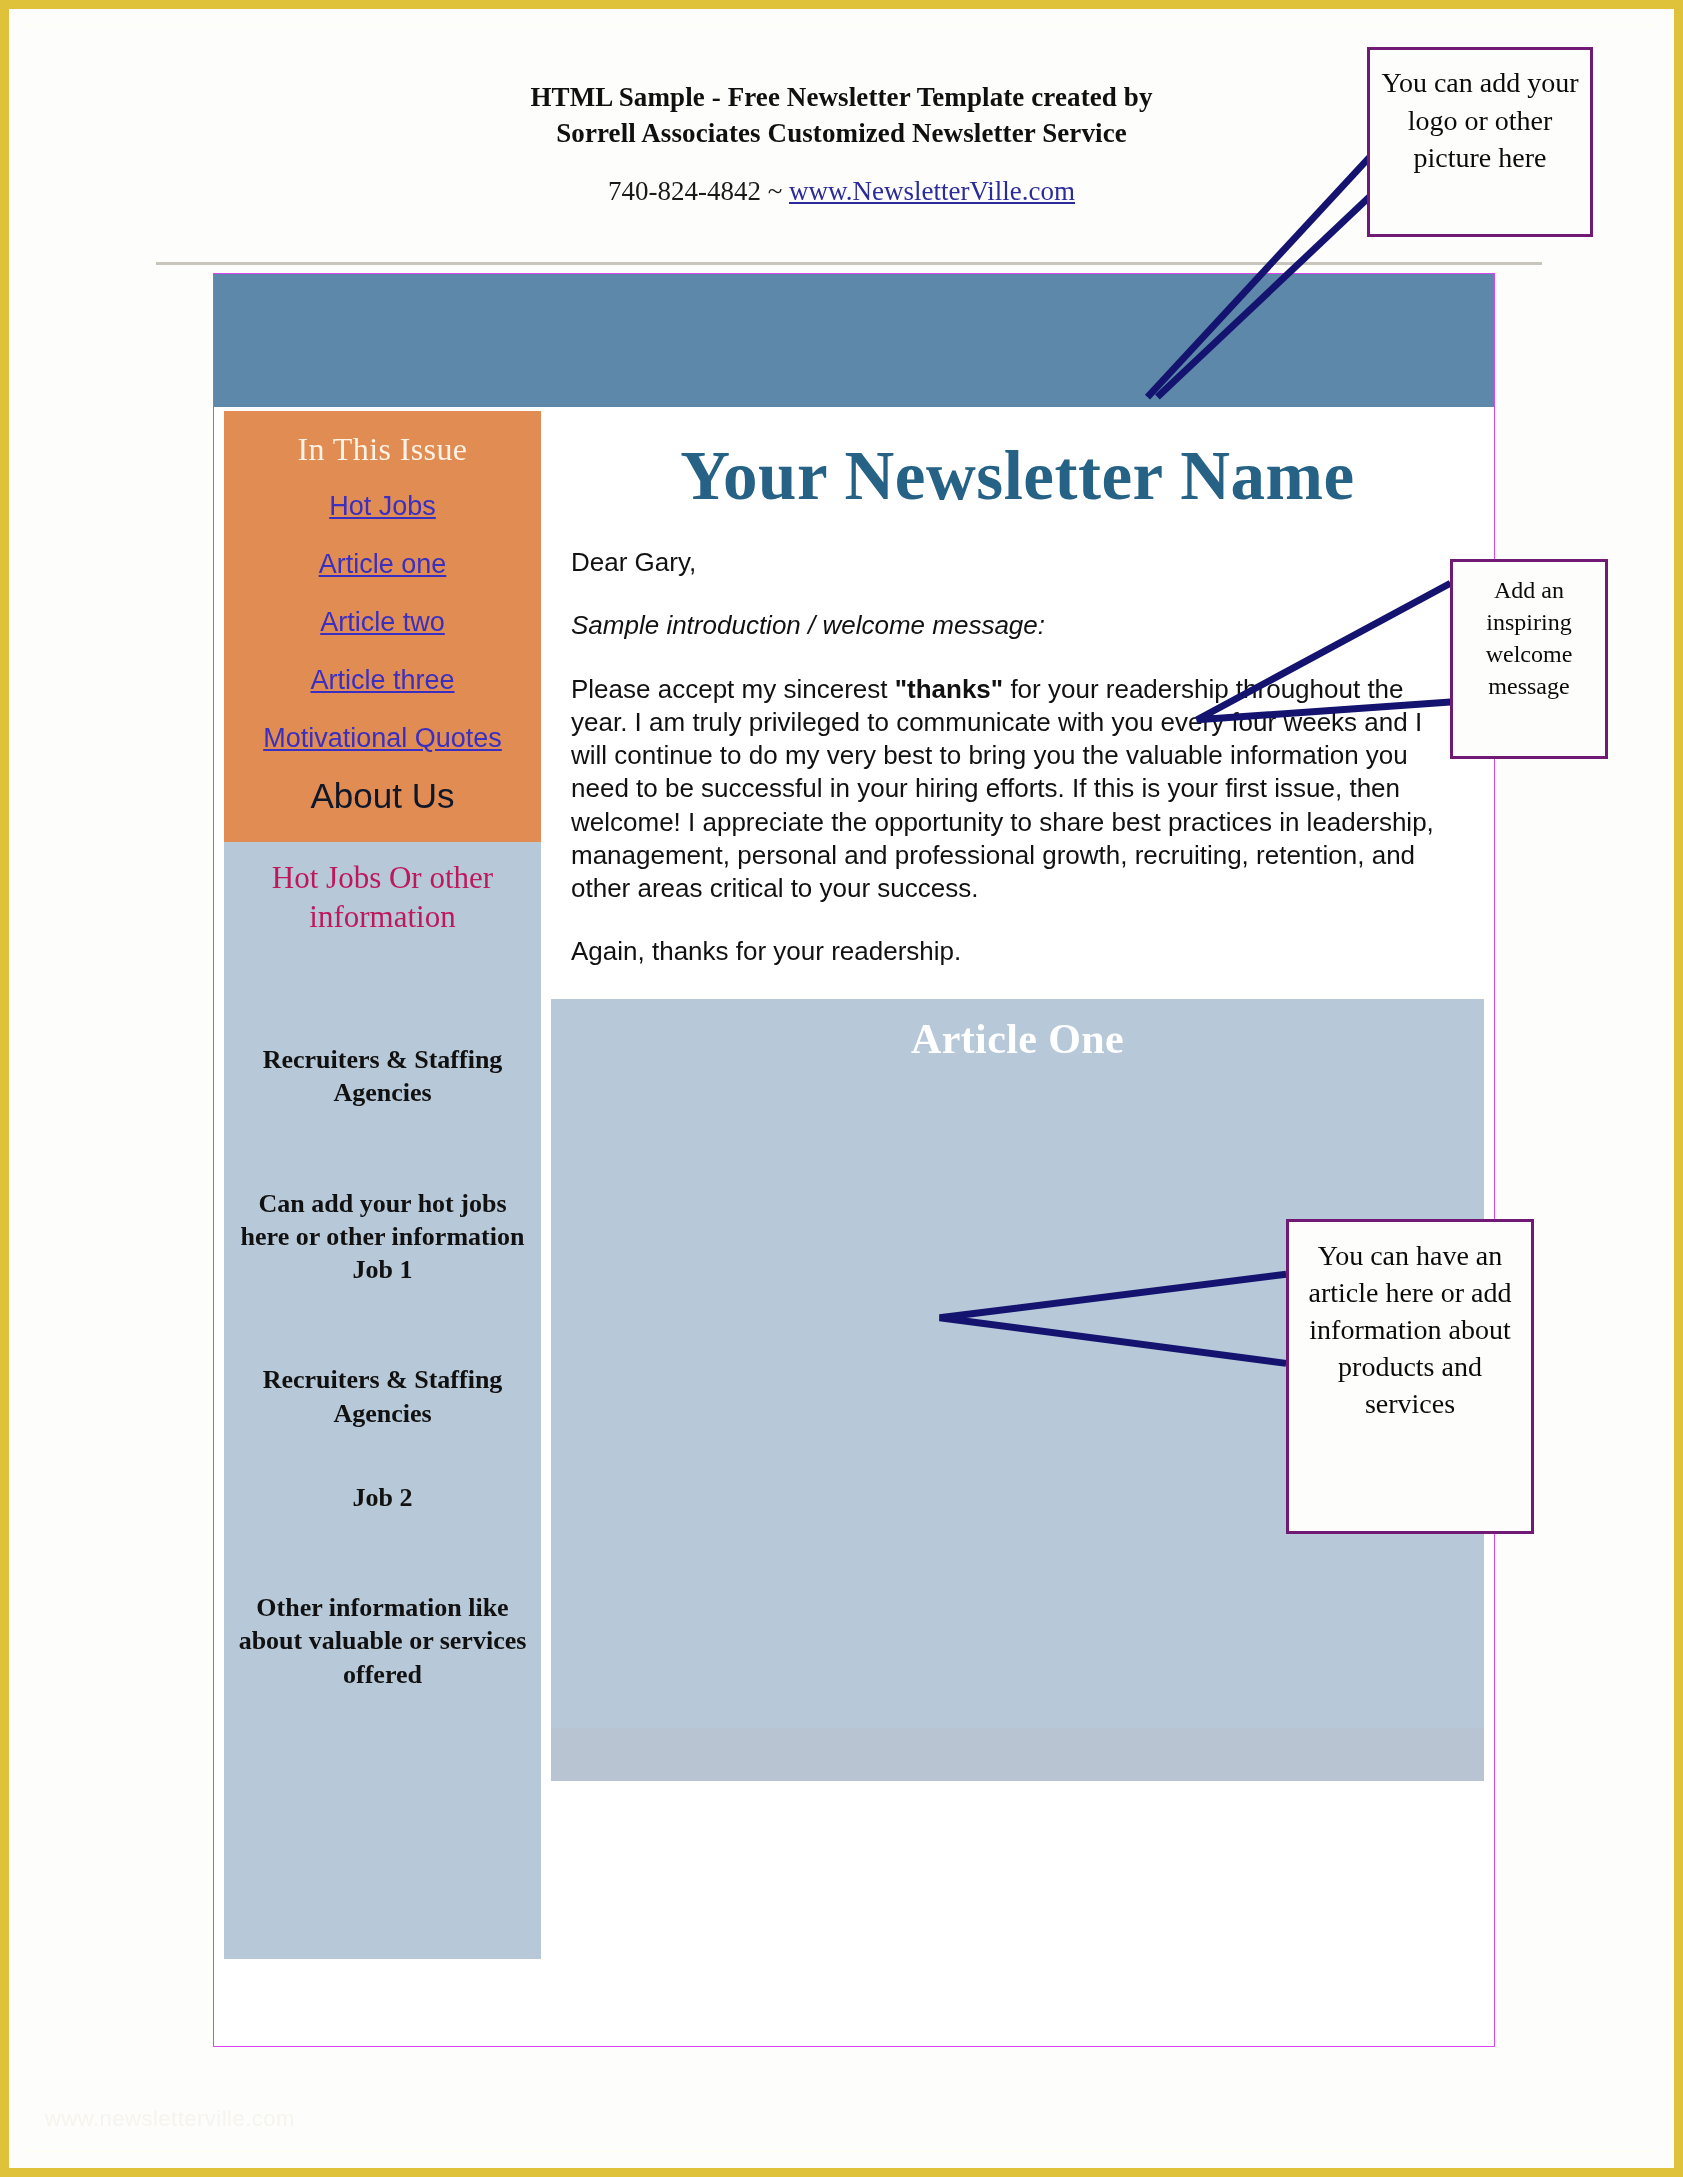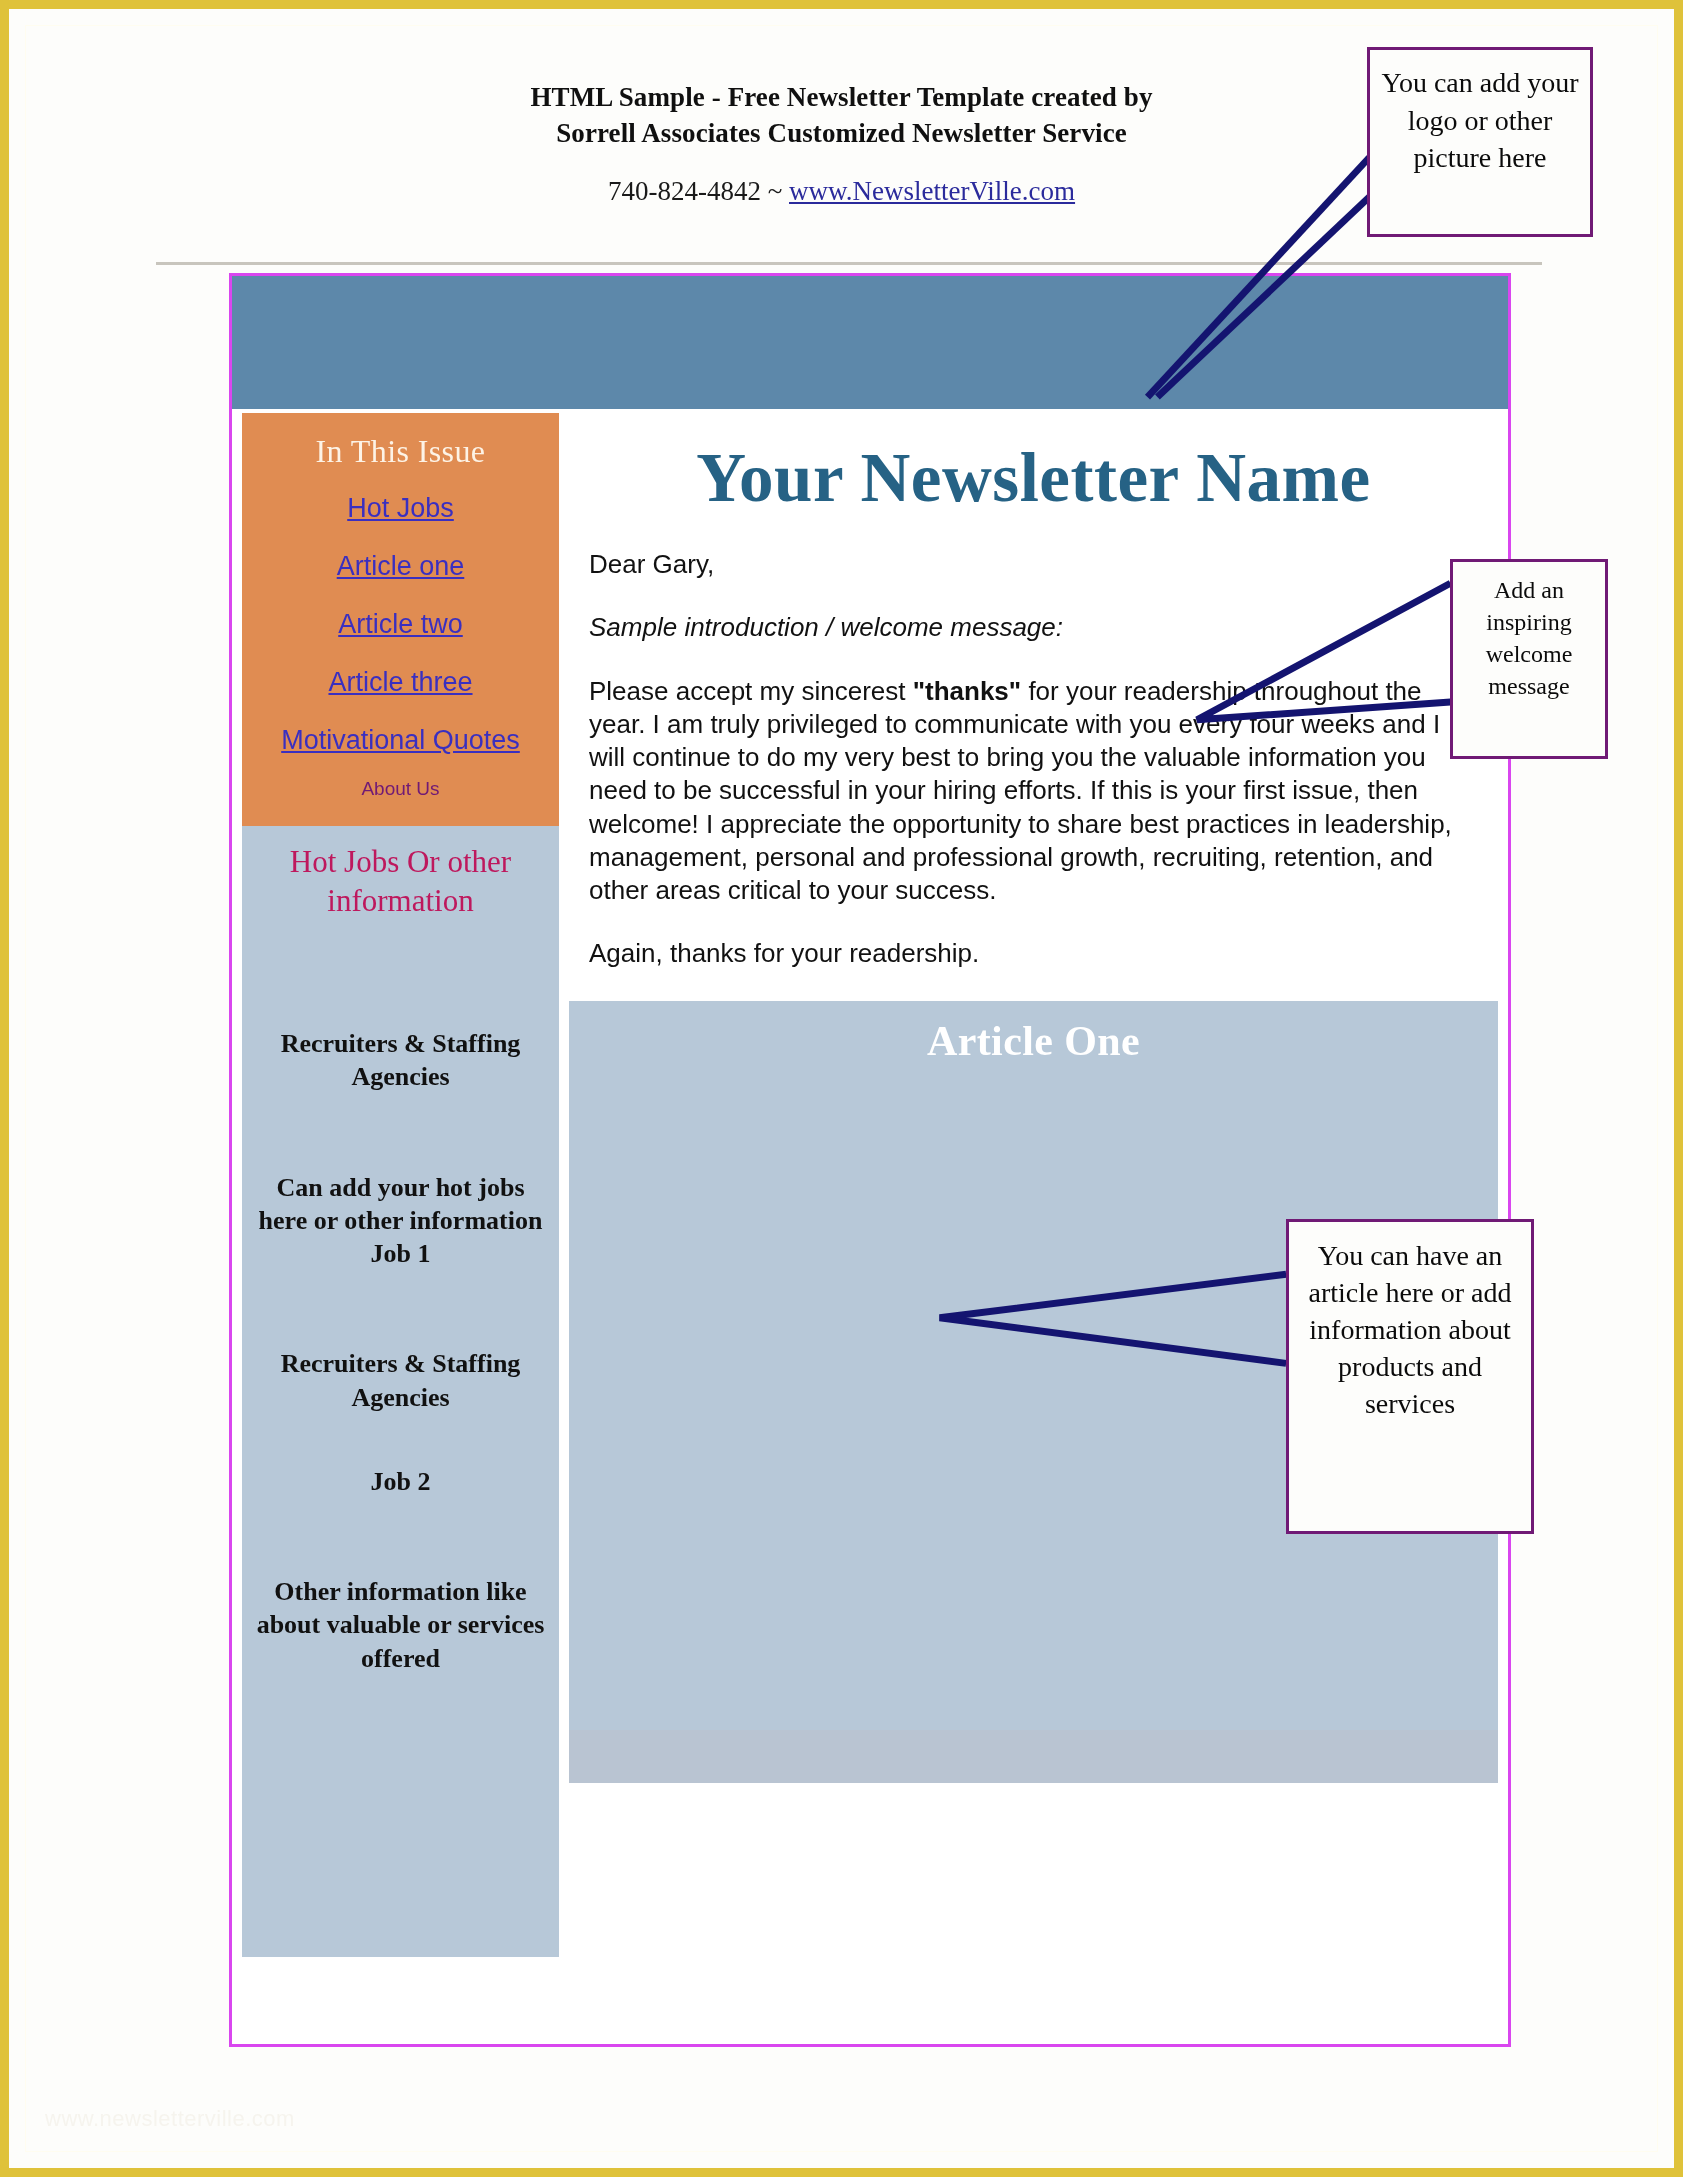--- a/index.html
+++ b/index.html
@@ -50,23 +50,22 @@
 
   
   #header-rule{
     position:absolute; left:147px; top:253px; width:1386px; height:3px;
     background:#c8c5bd;
   }
 
   
   #newsletter{
     position:absolute; left:204px; top:264px; width:1282px; height:1774px;
-    border:3px solid #d946ef;
+    border:1px solid #d946ef;
     background:#ffffff;
-    margin-left:16px;
   }
 
   
   #masthead{
     position:absolute; left:0; top:0; width:100%; height:133px;
     background:#5d88aa;
   }
 
   
   #sidebar{
@@ -89,22 +88,22 @@
     font-family:"Liberation Sans", sans-serif;
     font-size:27px;
     color:#3a2fc0;
     margin:0 0 27px 0;
     white-space:nowrap;
   }
   .issue-link.last{ margin-bottom:22px; }
   #about-us{
     display:block;
     font-family:"Liberation Sans", sans-serif;
-    font-size:19px;
-    color:#701a75;
+    font-size:35px;
+    color:#0f172a;
     margin-top:4px;
   }
 
   #hotjobs-box{
     background:#b7c8d8;
     padding:16px 8px 40px 8px;
     text-align:center;
     flex:1 1 auto;
   }
   #hotjobs-title{

